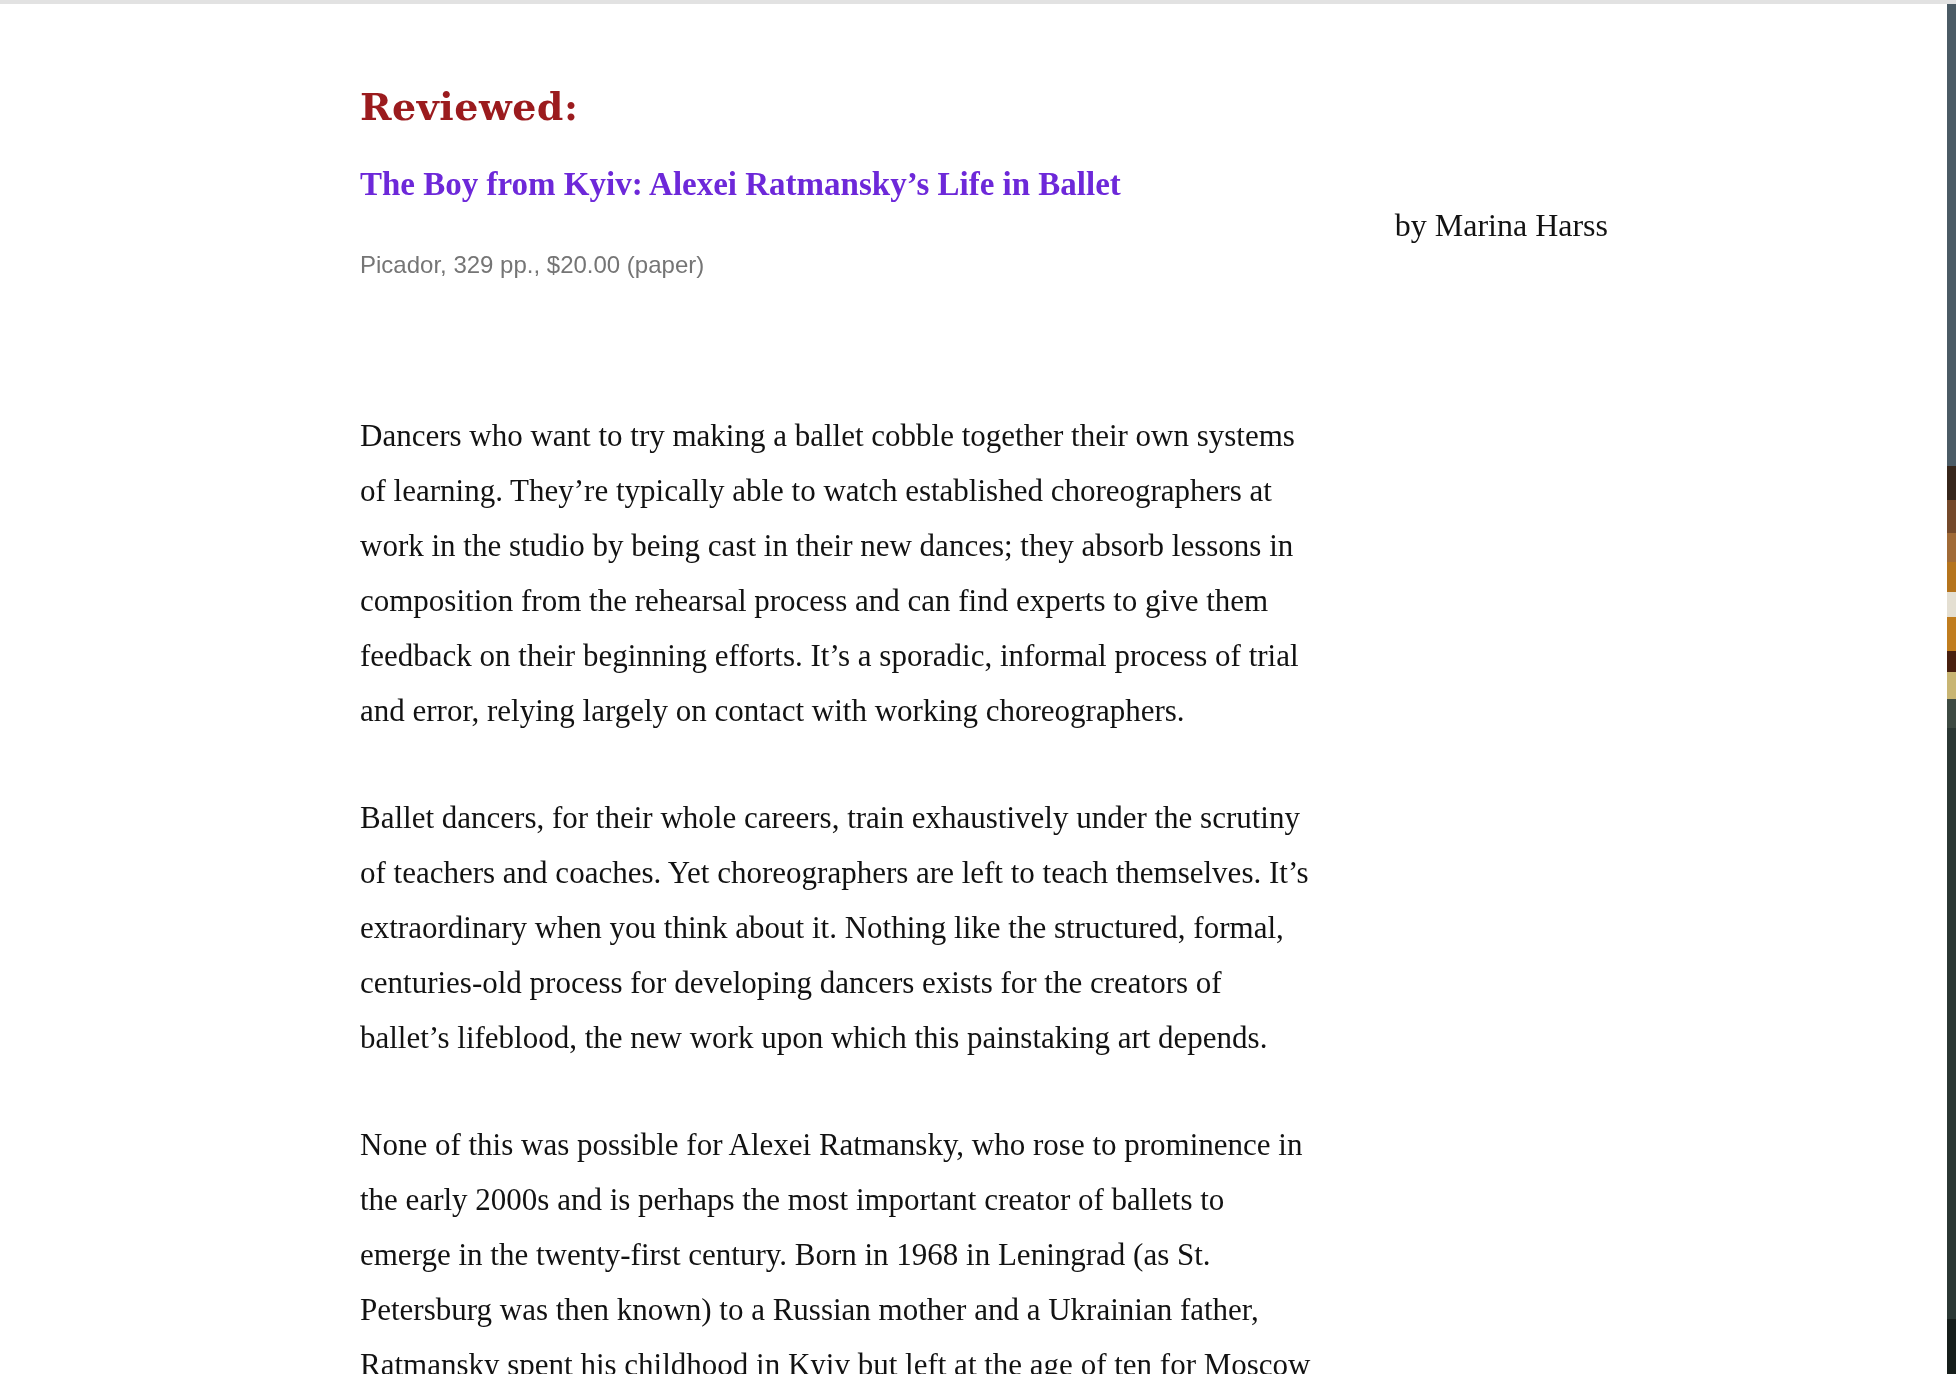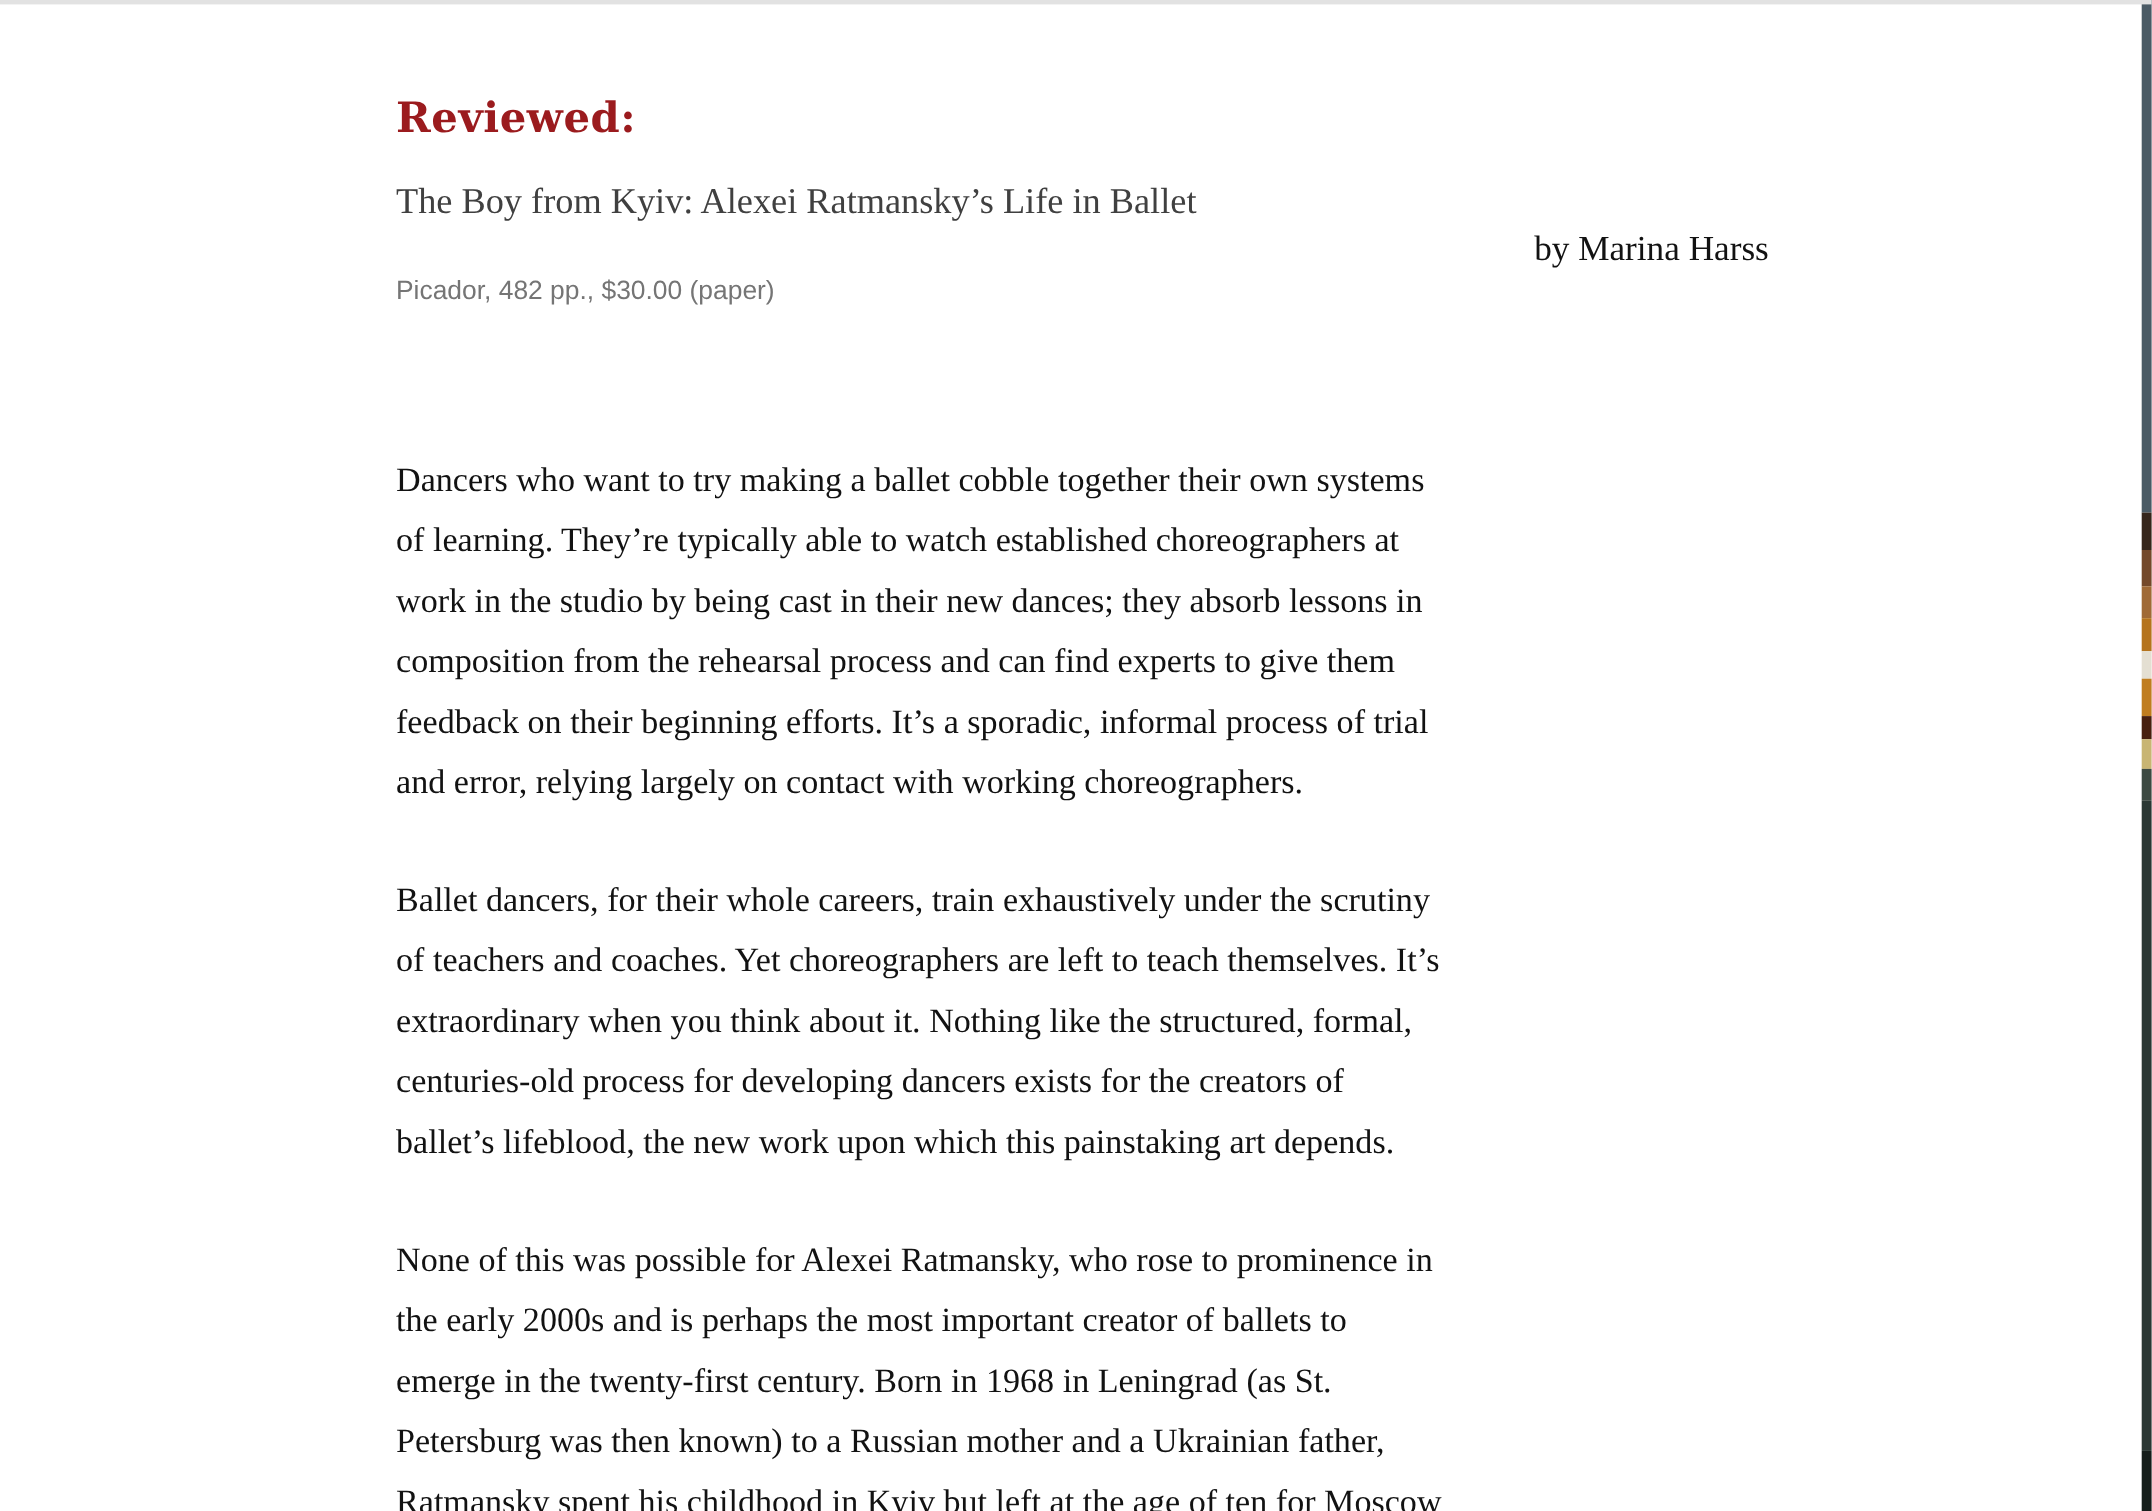--- a/index.html
+++ b/index.html
@@ -39,23 +39,23 @@
     font-family: "DejaVu Serif", serif;
     font-weight: 700;
     font-size: 38px;
     line-height: 44px;
     letter-spacing: 0.5px;
     color: #9b1b1e;
   }
   .book-info { margin-top: 34px; }
   .book-title {
     font-size: 33px;
-    font-weight: 400;
+    font-weight: 700;
     line-height: 42px;
-    color: #404040;
+    color: #6d28d9;
   }
   .book-author {
     font-size: 32px;
     font-weight: 400;
     line-height: 40px;
     color: #121212;
     text-align: right;
   }
   .book-publisher {
     margin-top: 5px;
@@ -93,21 +93,21 @@
     <div style="background: rgb(22, 30, 27); height: 4%;"></div>
   </div>
 
 <main class="article">
 
   <h2 class="review-label">Reviewed:</h2>
 
   <section class="book-info">
     <h3 class="book-title">The Boy from Kyiv: Alexei Ratmansky’s Life in Ballet</h3>
     <div class="book-author">by Marina Harss</div>
-    <div class="book-publisher">Picador, 482 pp., $30.00 (paper)</div>
+    <div class="book-publisher">Picador, 329 pp., $20.00 (paper)</div>
   </section>
 
   <section class="body-text">
     <p>Dancers who want to try making a ballet cobble together their own systems
 of learning. They’re typically able to watch established choreographers at
 work in the studio by being cast in their new dances; they absorb lessons in
 composition from the rehearsal process and can find experts to give them
 feedback on their beginning efforts. It’s a sporadic, informal process of trial
 and error, relying largely on contact with working choreographers.</p>
     <p>Ballet dancers, for their whole careers, train exhaustively under the scrutiny

